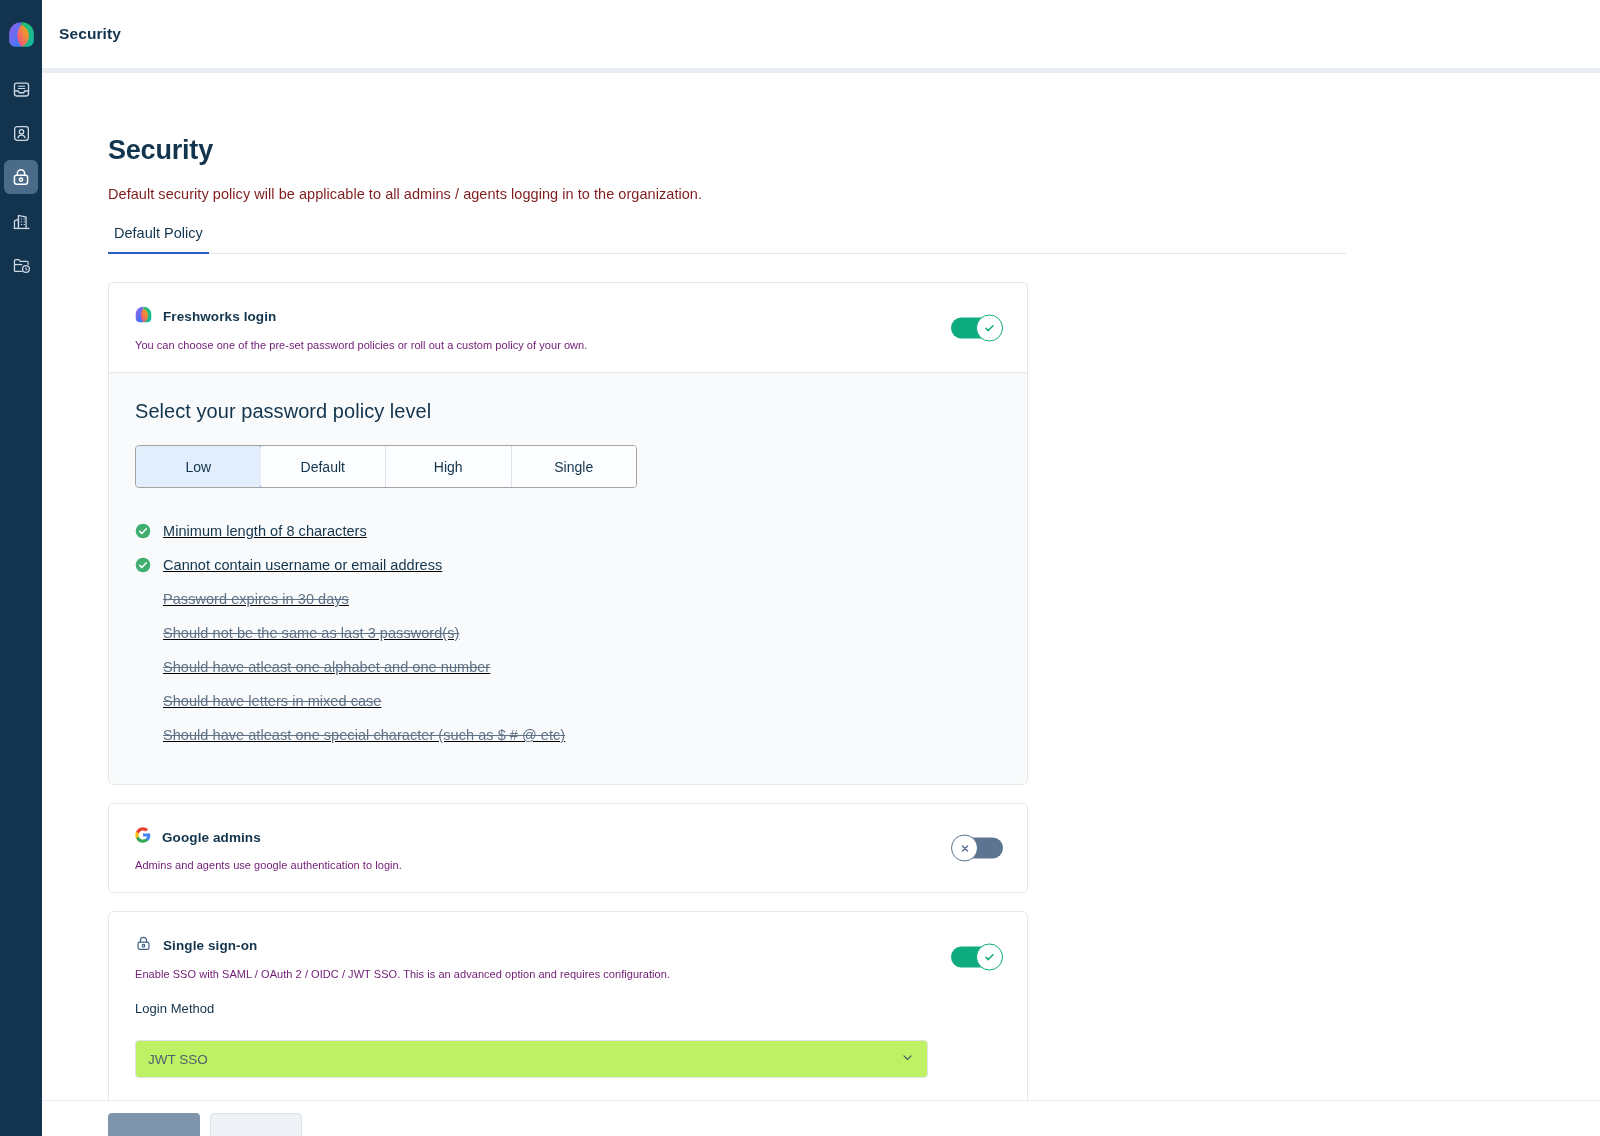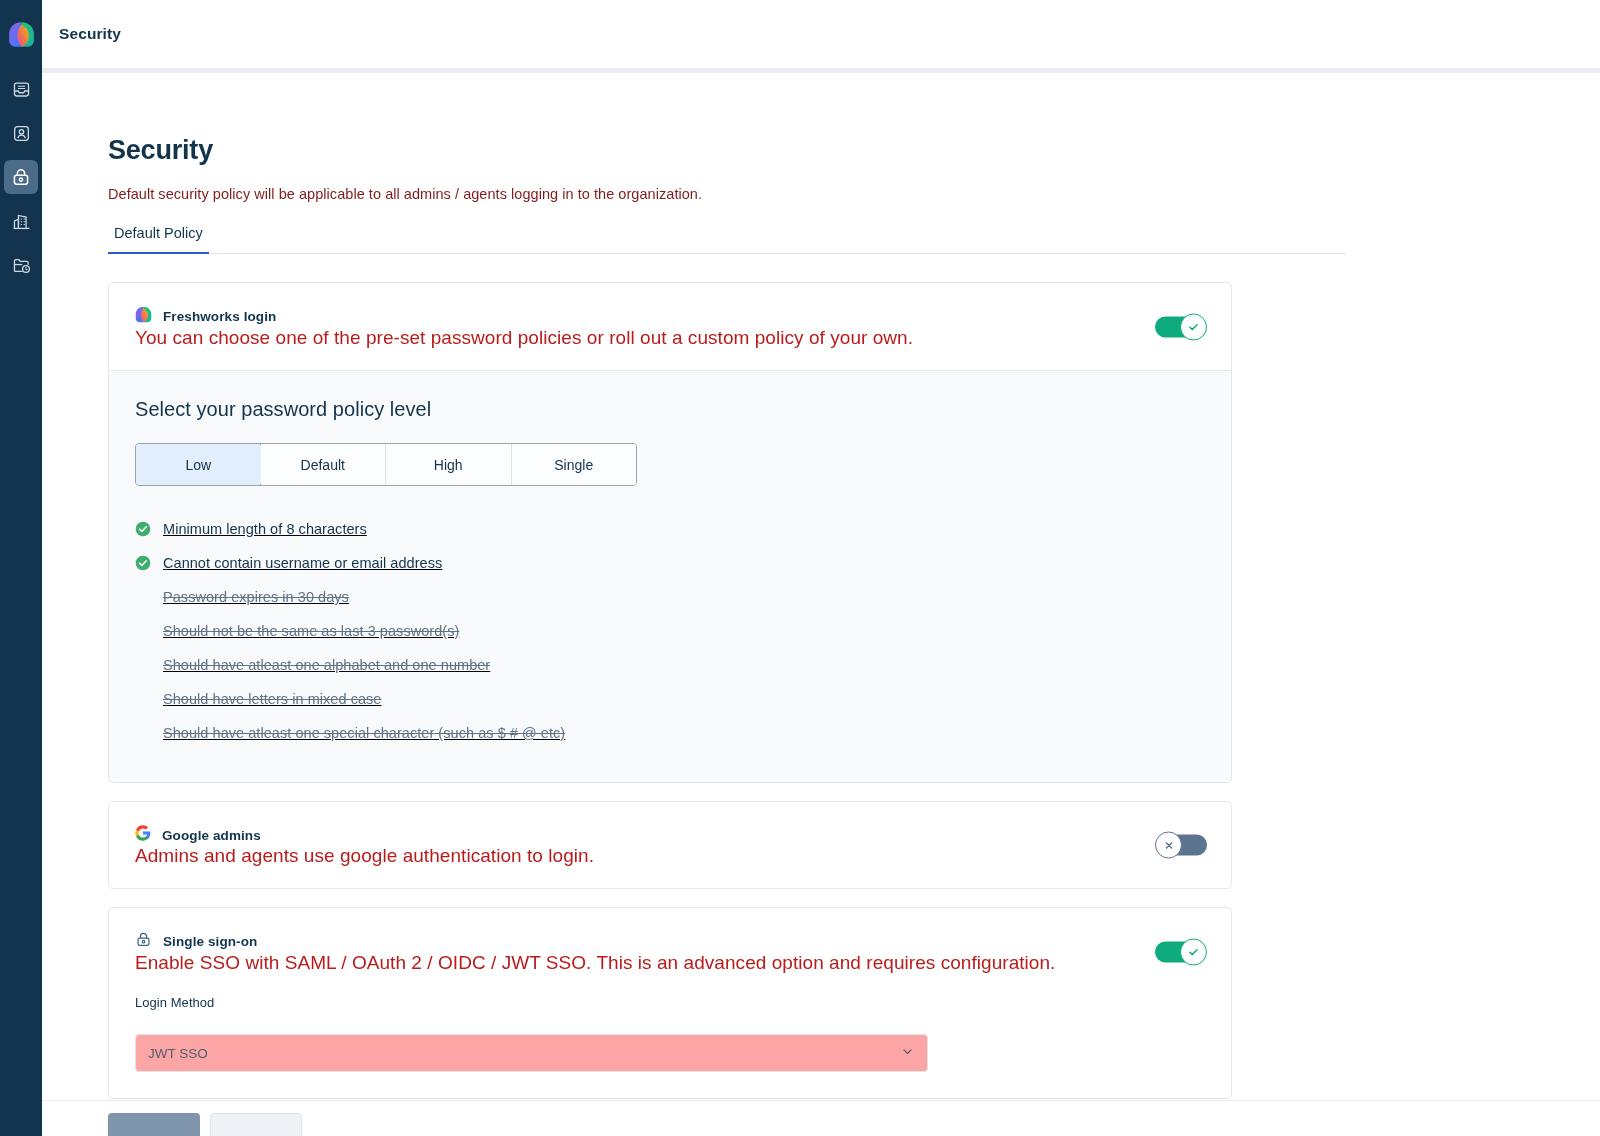--- a/index.html
+++ b/index.html
@@ -71,39 +71,39 @@
   .tab {
     padding: 0 6px 11px 6px;
     font-size: 14.5px; color: #12344d;
     border-bottom: 2.5px solid transparent;
     margin-bottom: -1px; cursor: pointer;
   }
   .tab.active { border-bottom-color: #2c5cc5; font-weight: 400; }
 
   
   .card {
-    margin: 0 0 0 66px; width: 1124px;
+    margin: 0 0 0 66px; width: 920px;
     border: 1px solid #e3e8ee; border-radius: 5px;
     background: #ffffff;
   }
   .card.first { margin-top: 28px; }
   .card.spaced { margin-top: 18px; }
 
   .card-head {
     position: relative;
     padding: 23px 26px 21px 26px;
   }
   .card-head.divided { border-bottom: 1px solid #e3e8ee; }
   .card-title-row { display: flex; align-items: center; gap: 11px; }
   .card-title {
     font-size: 13.5px; font-weight: 600; color: #12344d; letter-spacing: .1px;
   }
   .card-desc {
-    margin-top: 0;
-    font-size: 19px; color: #b91c1c; letter-spacing: .05px;
+    margin-top: 12px;
+    font-size: 11px; color: #701a75; letter-spacing: .05px;
   }
 
   
   .toggle {
     position: absolute; right: 24px; top: 50%; transform: translateY(-50%);
     width: 52px; height: 27px; cursor: pointer;
   }
   .toggle .track {
     position: absolute; left: 0; top: 3px;
     width: 42px; height: 21px; border-radius: 11px;
@@ -160,21 +160,21 @@
   .rule.off .txt { color: #5f7286; text-decoration: line-through; text-decoration-thickness: 1px; }
   .dot-off { width: 16px; height: 16px; border-radius: 50%; background: #dfe4e9; }
 
   
   .form-row { padding: 0 26px 26px 26px; }
   .form-label {
     font-size: 13px; color: #12344d; letter-spacing: .05px; margin-bottom: 24px;
   }
   .select {
     position: relative; width: 793px; height: 38px;
-    border: 1px solid #dfe3e8; border-radius: 4px; background: #fca5a5;
+    border: 1px solid #dfe3e8; border-radius: 4px; background: #bef264;
     display: flex; align-items: center; cursor: pointer;
   }
   .select .val { font-size: 13.5px; color: #51606e; padding-left: 12px; }
   .select .chev { position: absolute; right: 13px; top: 50%; transform: translateY(-50%); }
 
   
   .footer {
     position: absolute; left: 0; right: 0; bottom: 0; height: 36px;
     background: #ffffff; border-top: 1px solid #e9edf2;
     display: flex; align-items: flex-start; padding: 12px 0 0 66px; gap: 10px;

